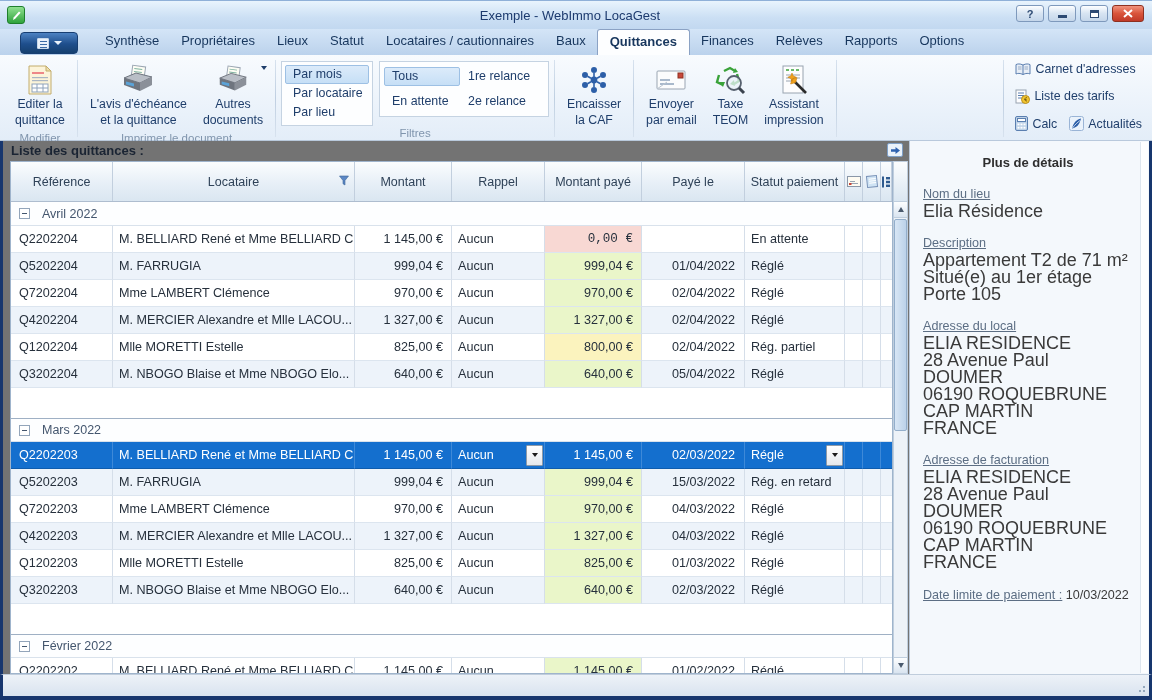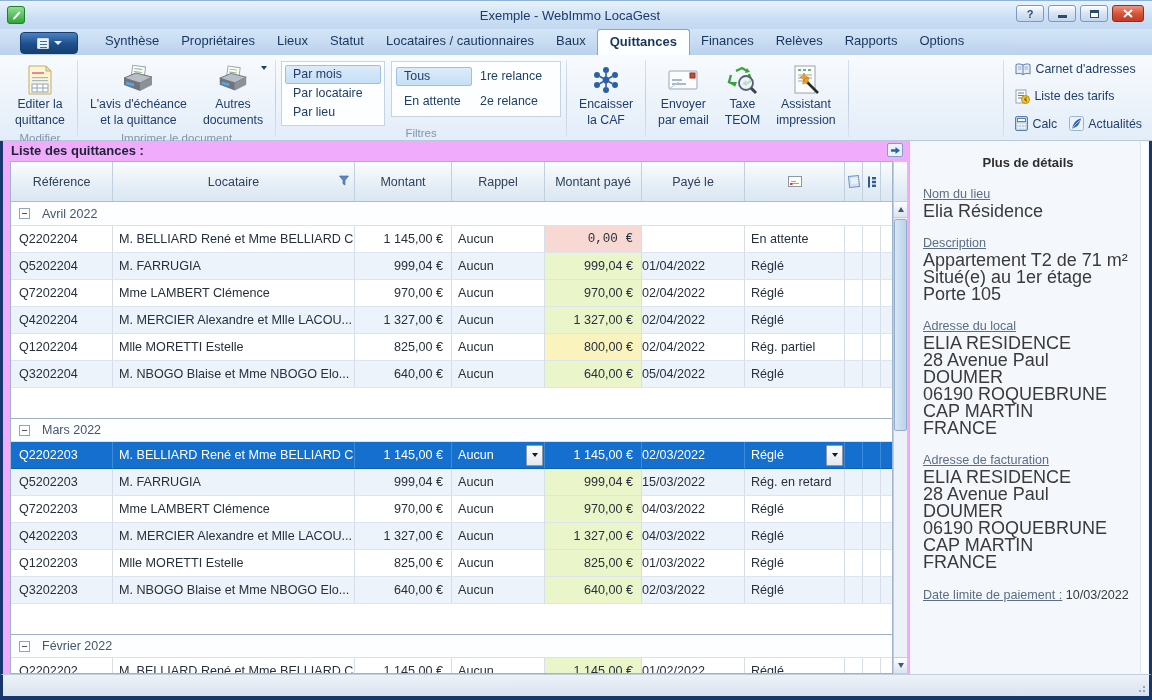--- a/index.html
+++ b/index.html
@@ -34,32 +34,32 @@
   .rgroup-body { flex:1; display:flex; align-items:flex-start; gap:2px; }
   .rgroup-label { font-size:11.5px; color:#8095AD; text-align:center; padding:1px 0 2px; }
   .vsep { width:1px; background:linear-gradient(#D7E2EE,#BFCFE1,#D7E2EE); margin:2px 1px; }
   .rbtn { display:flex; flex-direction:column; padding:3px 6px 2px; border:1px solid transparent; border-radius:3px; position:relative; }
   .rbtn .ric { height:34px; display:flex; align-items:center; justify-content:center; }
   .rlabel { font-size:12.3px; color:#1F3E6B; text-align:center; line-height:1.28; white-space:pre-line; }
   .drop-caret { position:absolute; right:2px; top:6px; width:0; height:0; border-left:3.5px solid transparent; border-right:3.5px solid transparent; border-top:4px solid #1F3E6B; }
 
   .filter-boxes { display:flex; gap:6px; align-items:flex-start; padding-top:2px; }
   .fbox { background:#FDFEFF; border:1px solid #C5D3E2; padding:3px; }
-  .fbox.view { width:104px; }
+  .fbox.view { width:92px; }
   .fitem { font-size:12.4px; color:#1F3E6B; padding:1px 7px 2px; border:1px solid transparent; border-radius:2px; white-space:nowrap; }
   .fitem.selected { background:linear-gradient(#DCEBFA,#C6DFF6); border-color:#9DC0E4; }
   .fbox.status { display:grid; grid-auto-flow:column; grid-template-rows:repeat(2,1fr); grid-template-columns:76px 84px; row-gap:6px; padding:5px 4px; }
 
   .quick-links { display:flex; flex-direction:column; justify-content:space-between; padding:4px 6px 8px 10px; }
   .qrow { display:flex; align-items:center; gap:12px; }
   .qlink { display:flex; align-items:center; gap:4px; font-size:12.4px; color:#1F3E6B; white-space:nowrap; }
   .rspacer { flex:1; }
 
   
-  .content { position:relative; height:533px; background:#f0abfc; border-left:3px solid #17366E; border-right:3px solid #17366E; }
+  .content { position:relative; height:533px; background:#737373; border-left:3px solid #17366E; border-right:3px solid #17366E; }
   .list-title { position:absolute; left:8px; top:2px; font-size:13px; font-weight:bold; color:#1A2433; }
   .panel-toggle { position:absolute; left:884px; top:2px; width:16px; height:14px; background:#EAF2FB; border:1px solid #7FA0C8; border-radius:2px; display:flex; align-items:center; justify-content:center; }
 
   .table { position:absolute; left:7px; top:20px; width:883px; height:513px; border:1px solid #9FB4CC; background:#fff; overflow:hidden; }
   .tgrid { display:grid; grid-template-columns:102px 242px 97px 93px 97px 103px 100px 18px 18px 1fr; }
   .thead { height:40px; background:linear-gradient(#FBFDFE,#E7EFF7 55%,#DAE6F1); border-bottom:1px solid #AEBDCF; }
   .th { display:flex; align-items:center; justify-content:center; font-size:12.5px; color:#2F4258; border-right:1px solid #C2CFDE; position:relative; }
   .th.icon-col { padding:0; }
   .funnel { position:absolute; right:5px; top:13px; }
 
@@ -71,21 +71,21 @@
   .group-label { margin-left:12px; font-size:12.5px; color:#44566E; }
   .spacer-row { height:30px; background:#fff; }
 
   .trow { height:27px; background:#fff; }
   .trow.alt { background:#EDF3FA; }
   .td { display:flex; align-items:center; font-size:12.6px; color:#26303C; border-right:1px solid #D5DEE9; border-bottom:1px solid #DCE5EF; overflow:hidden; white-space:nowrap; }
   .td.last { border-right:none; }
   .c-ref { padding-left:8px; }
   .c-loc { padding-left:6px; }
   .c-amt, .c-paid { justify-content:flex-end; padding-right:8px; }
-  .c-date { padding-right:9px; }
+  .c-date { justify-content:flex-end; padding-right:9px; }
   .c-rap, .c-stat { padding-left:6px; }
   .pay-paid { background:#EAF6C9; }
   .pay-partial { background:#FBF3BE; }
   .pay-unpaid { background:#F8D8D3;font-family:Liberation Mono, monospace; }
   .trow.selected, .trow.selected .td { background:#146FCE; color:#FFFFFF; border-right-color:#3E89D8; border-bottom-color:#0F5CAD; }
   .combo { margin-left:auto; width:17px; height:21px; background:linear-gradient(#FEFEFE,#E4E8ED); border:1px solid #8E9AA8; border-radius:1px; display:flex; align-items:center; justify-content:center; margin-right:1px; }
   .combo i { width:0; height:0; border-left:3.5px solid transparent; border-right:3.5px solid transparent; border-top:4px solid #1B1B1B; }
 
   .vscroll { position:absolute; left:890px; top:60px; width:15px; height:473px; background:#EDF2F8; border:1px solid #BFCEDE; }
   .sb-btn { position:absolute; left:0; width:13px; height:16px; background:linear-gradient(#FDFEFF,#D9E4F0); border-bottom:1px solid #BFCEDE; display:flex; align-items:center; justify-content:center; }
@@ -393,20 +393,21 @@
         <div class="th">
             <span>Locataire</span>
           <span class="funnel"><svg width="10" height="11" viewBox="0 0 10 11">
                 <path d="M0.5 1 h9 L6 5.5 V10 L4 8.8 V5.5 Z" fill="#5B87C5" stroke="#3D6699" stroke-width="0.6"></path>
               </svg></span>
         </div>
         <div class="th">Montant</div>
         <div class="th">Rappel</div>
         <div class="th">Montant payé</div>
         <div class="th">Payé le</div>
+        <div class="th">Statut paiement</div>
         <div class="th icon-col">
           <svg width="14" height="11" viewBox="0 0 14 11">
               <rect x="0.5" y="0.5" width="13" height="10" fill="#FEFBF2" stroke="#8A97A8"></rect>
               <path d="M3 7.5 h8 M3 5.5 h5" stroke="#9AA5B2"></path>
               <rect x="2" y="7" width="2.5" height="2" fill="#C8473A"></rect>
             </svg>
         </div>
         <div class="th icon-col">
           <svg width="14" height="13" viewBox="0 0 14 13">
               <rect x="2" y="1" width="10" height="11" fill="#CFE3F4" stroke="#7A93B8" transform="rotate(-6 7 6.5)"></rect>

